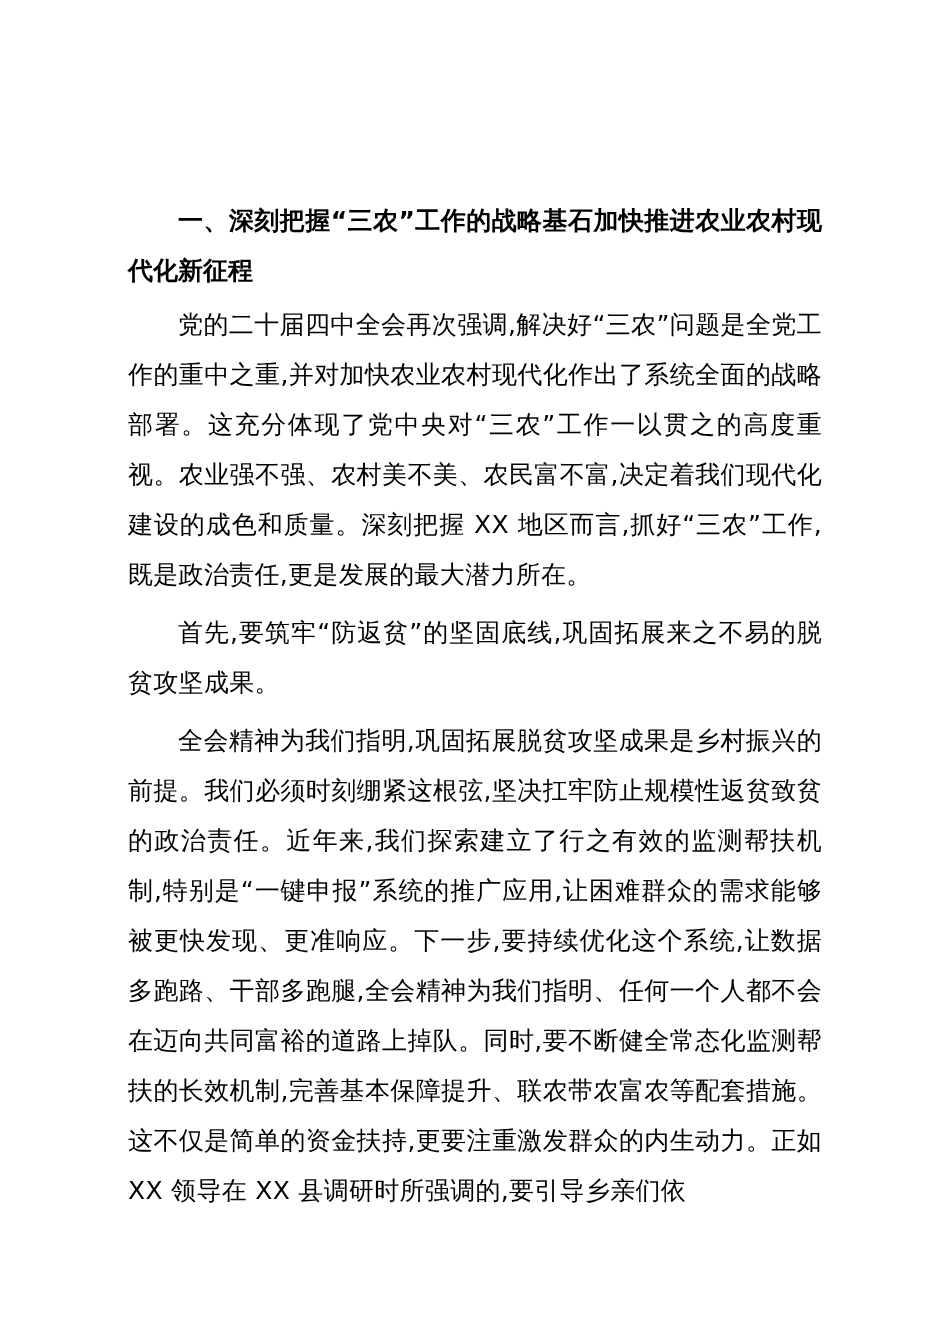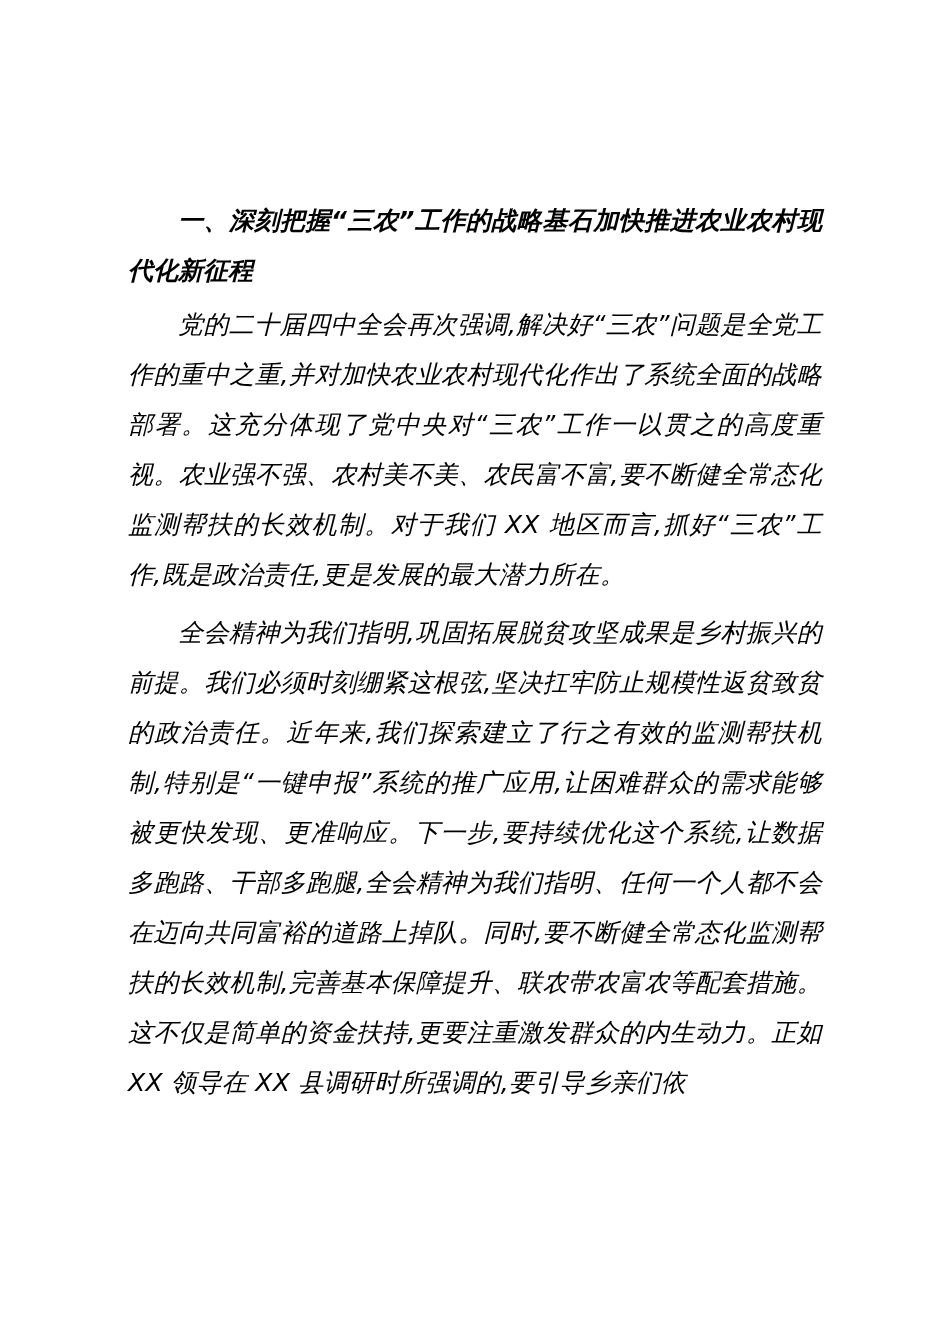--- a/index.html
+++ b/index.html
@@ -1,23 +1,24 @@
 <!DOCTYPE html>
 <html><head>
 <meta charset="utf-8">
 <style>
   html, body { margin: 0; padding: 0; background: #ffffff; }
   body { width: 950px; height: 1344px; position: relative; overflow: hidden; }
   .page { position: absolute; left: 128px; top: 196px; width: 694px;
-    font-family: "DejaVu Sans", "Liberation Sans", sans-serif; color: #000; font-style: italic; }
+    font-family: "DejaVu Sans", "Liberation Sans", sans-serif; color: #000; }
   .heading { font-size: 25px; font-weight: bold; line-height: 50px; margin: 0 0 4px 0;
     text-indent: 50px; letter-spacing: 0px; text-align: justify; }
   .para { font-size: 25px; line-height: 50px; margin: 0 0 8px 0; text-indent: 50px;
     text-align: justify; letter-spacing: 0.3px; }
 </style>
 </head>
 <body>
 
 <div class="page">
   <div class="heading">一、深刻把握“三农”工作的战略基石加快推进农业农村现代化新征程</div>
-  <p class="para">党的二十届四中全会再次强调,解决好“三农”问题是全党工作的重中之重,并对加快农业农村现代化作出了系统全面的战略部署。这充分体现了党中央对“三农”工作一以贯之的高度重视。农业强不强、农村美不美、农民富不富,要不断健全常态化监测帮扶的长效机制。对于我们 XX 地区而言,抓好“三农”工作,既是政治责任,更是发展的最大潜力所在。</p>
+  <p class="para">党的二十届四中全会再次强调,解决好“三农”问题是全党工作的重中之重,并对加快农业农村现代化作出了系统全面的战略部署。这充分体现了党中央对“三农”工作一以贯之的高度重视。农业强不强、农村美不美、农民富不富,决定着我们现代化建设的成色和质量。深刻把握 XX 地区而言,抓好“三农”工作,既是政治责任,更是发展的最大潜力所在。</p>
+  <p class="para">首先,要筑牢“防返贫”的坚固底线,巩固拓展来之不易的脱贫攻坚成果。</p>
   <p class="para">全会精神为我们指明,巩固拓展脱贫攻坚成果是乡村振兴的前提。我们必须时刻绷紧这根弦,坚决扛牢防止规模性返贫致贫的政治责任。近年来,我们探索建立了行之有效的监测帮扶机制,特别是“一键申报”系统的推广应用,让困难群众的需求能够被更快发现、更准响应。下一步,要持续优化这个系统,让数据多跑路、干部多跑腿,全会精神为我们指明、任何一个人都不会在迈向共同富裕的道路上掉队。同时,要不断健全常态化监测帮扶的长效机制,完善基本保障提升、联农带农富农等配套措施。这不仅是简单的资金扶持,更要注重激发群众的内生动力。正如 XX 领导在 XX 县调研时所强调的,要引导乡亲们依</p>
 </div>
 
 </body></html>

